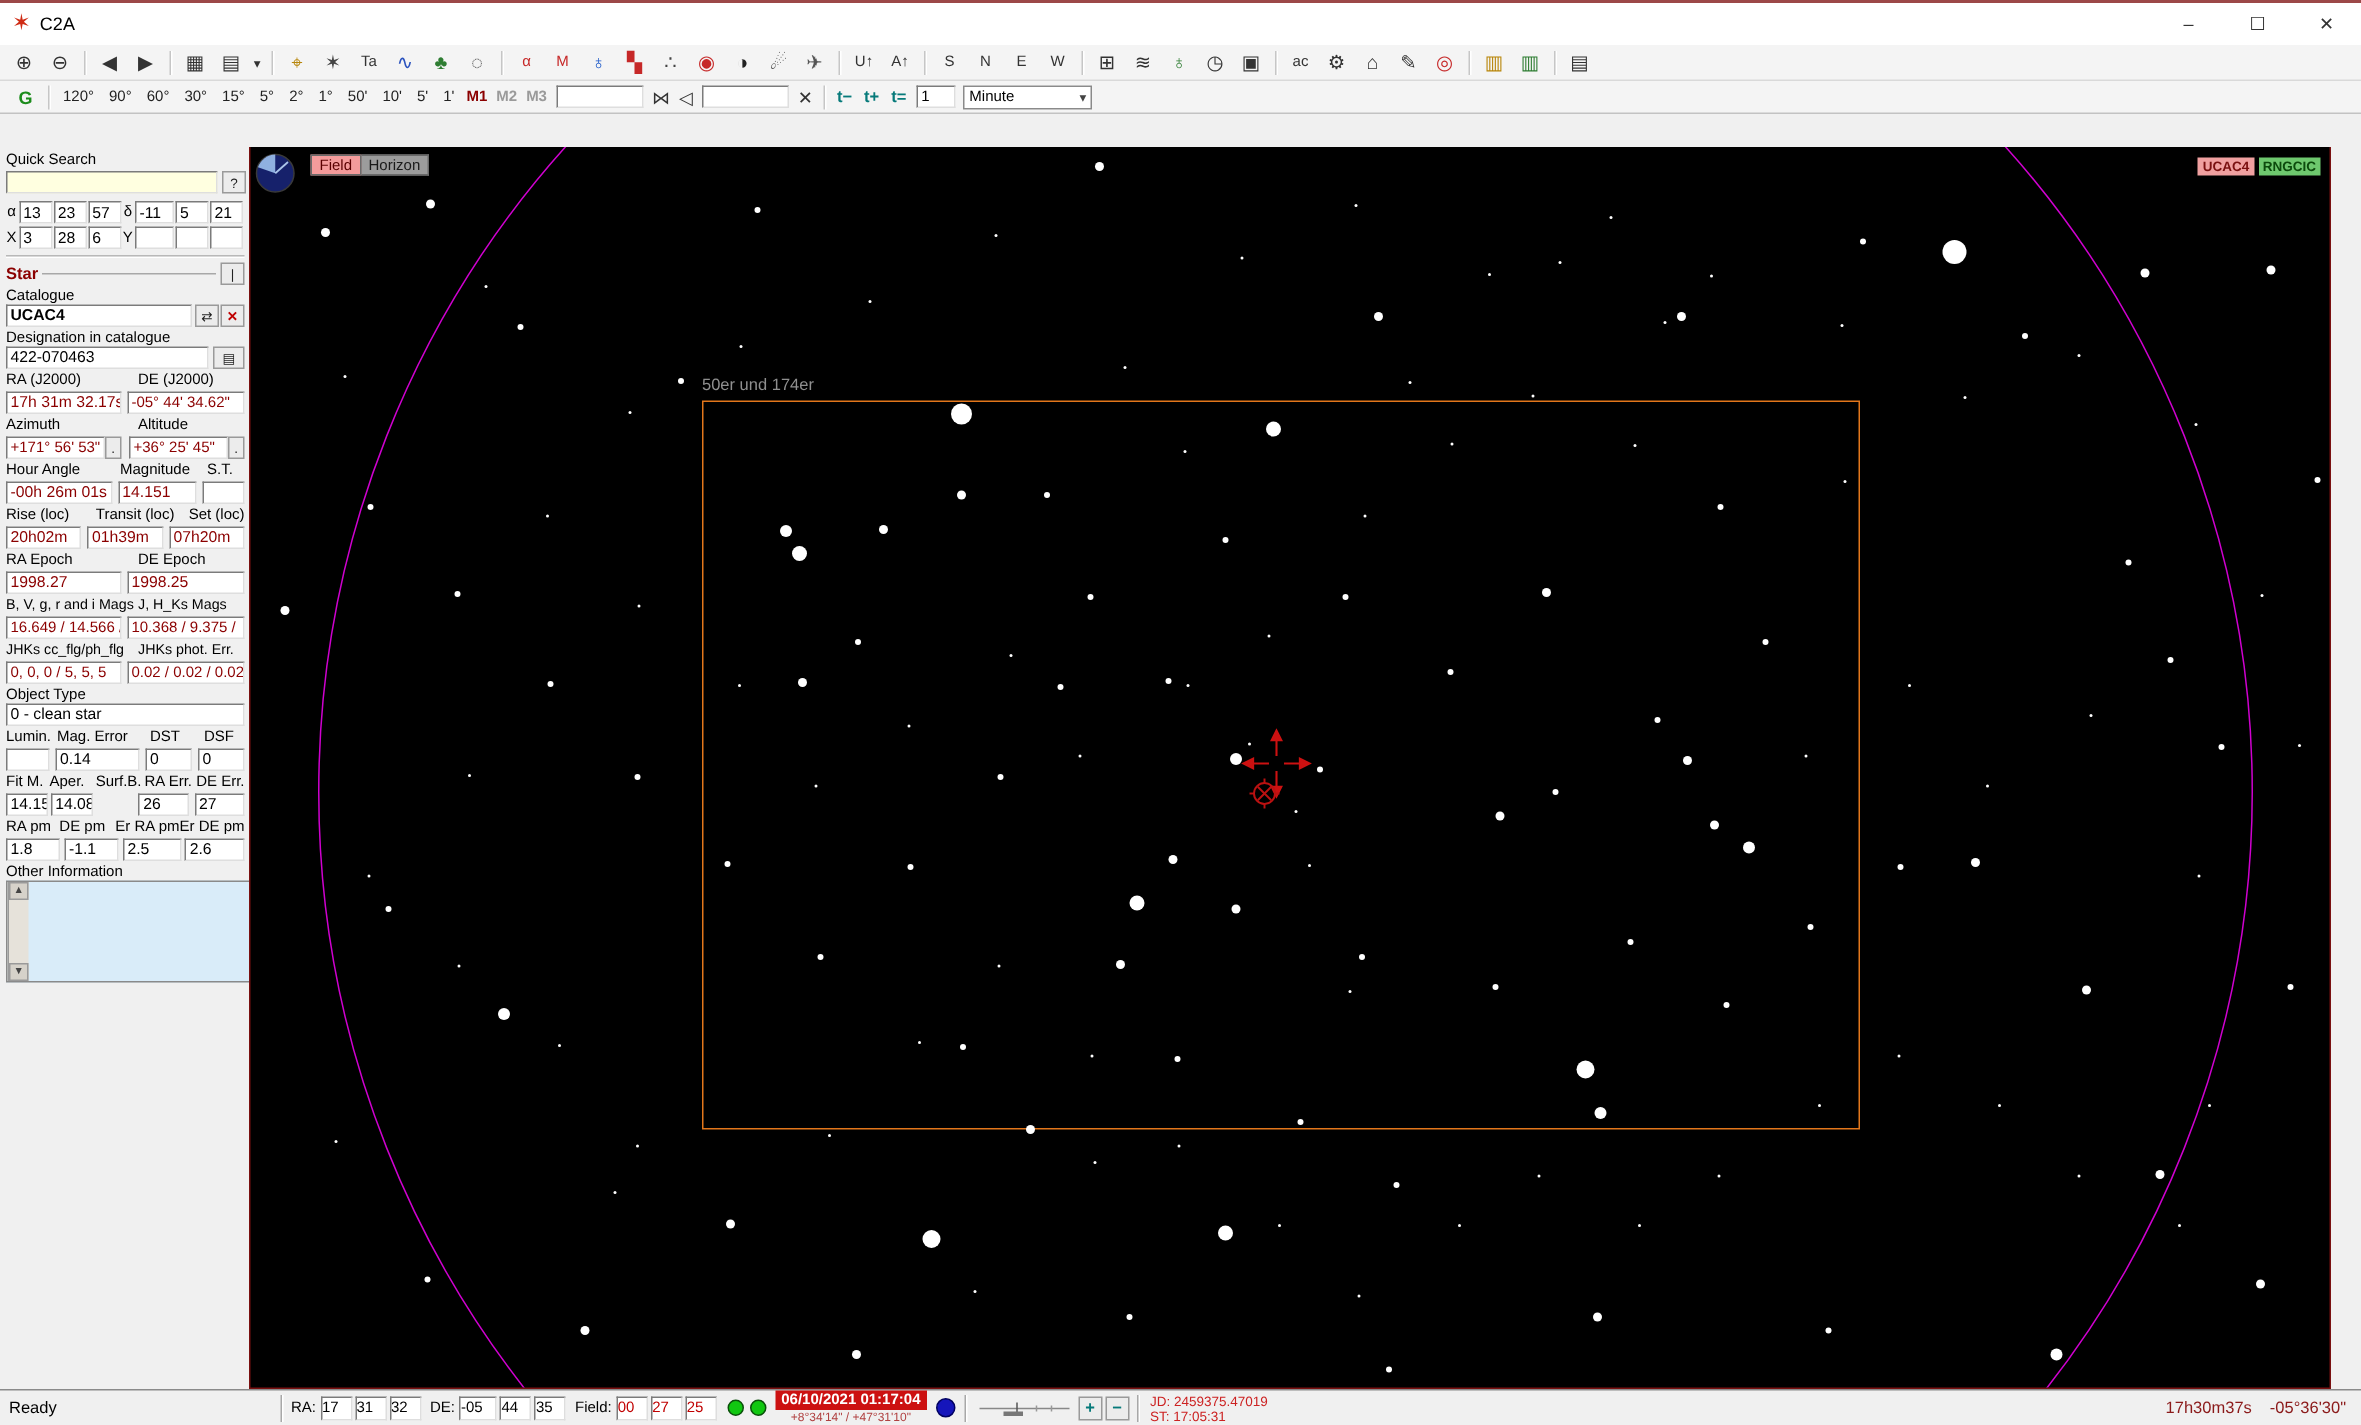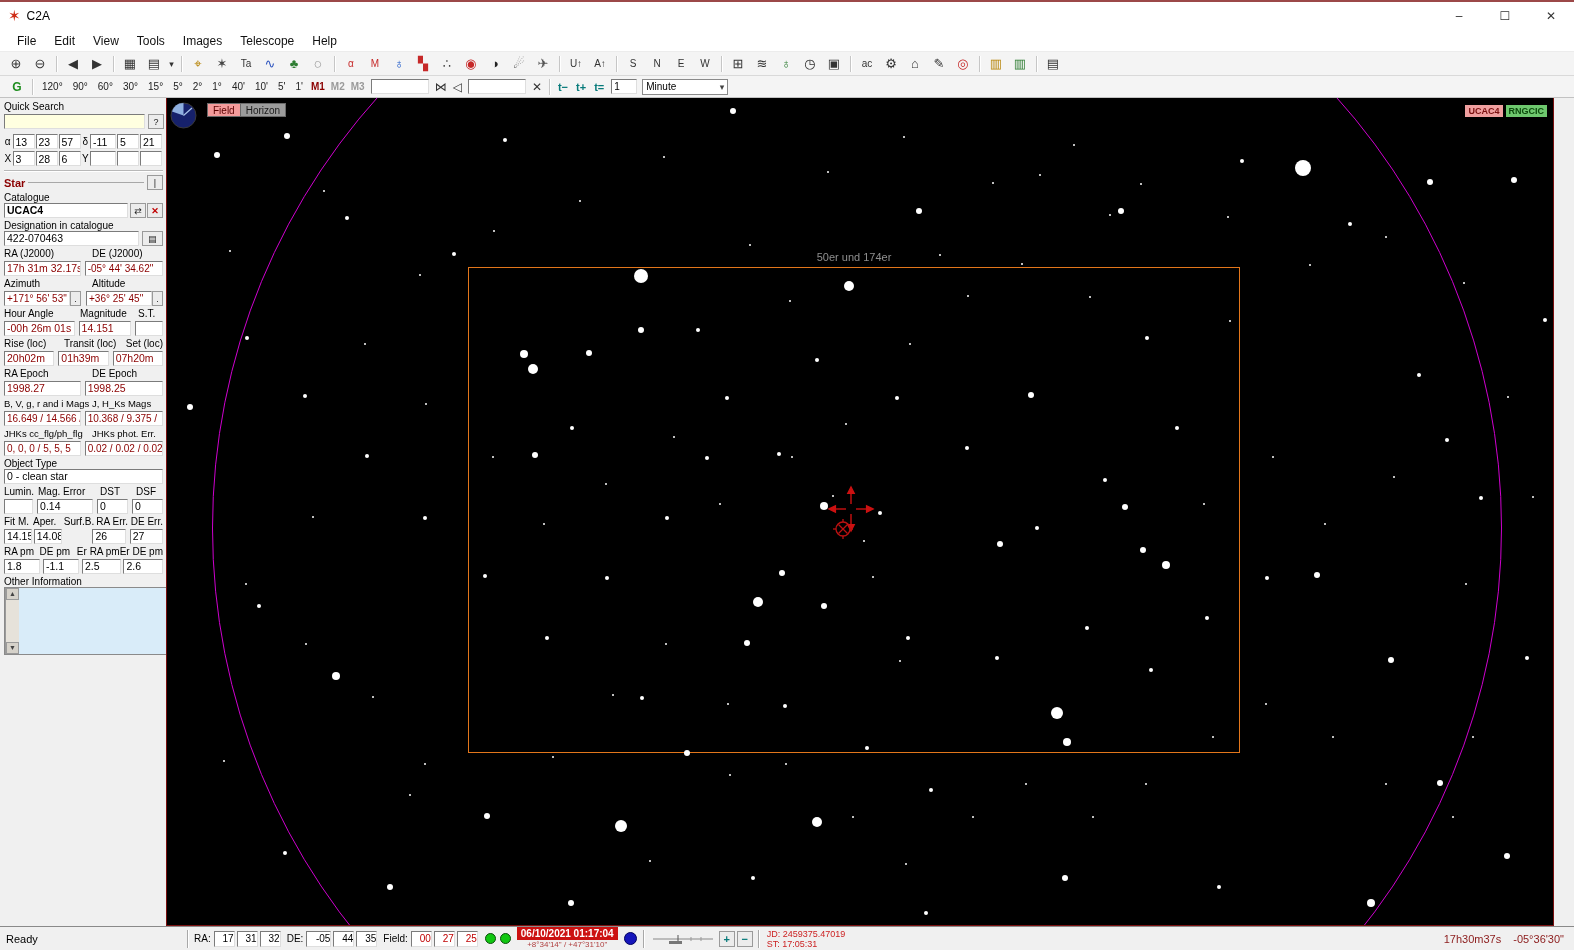--- a/index.html
+++ b/index.html
@@ -56,39 +56,39 @@
   .oi{background:#d9ecf9;border:1px solid #8a8a8a;height:68px;display:flex;width:178px}
   .oi-lines{flex:1;padding:1px 2px;font-size:9.5px;line-height:10.5px;color:#000;overflow:hidden}
   .oi-scroll{width:14px;background:#e6e2da;border-left:1px solid #9a9a9a;display:flex;flex-direction:column;justify-content:space-between;align-items:center}
   .oi-arrow{font-size:7px;color:#444;width:100%;text-align:center;background:#d6d2ca;border:1px solid #9a9a9a;line-height:10px}
 
   
   .chart{position:relative;width:1388px;height:828px;background:#000;border-left:1px solid #7a1010;border-right:1px solid #7a1010;border-bottom:1px solid #7a1010;overflow:hidden}
   .star{position:absolute;background:#fff;border-radius:50%}
   .fov-circle{position:absolute;border:1px solid #cf00cf;border-radius:50%;left:45px;top:-215px;width:1290px;height:1290px}
   .cam-rect{position:absolute;left:301px;top:169px;width:772px;height:486px;border:1px solid #e2761b}
-  .cam-label{position:absolute;left:301px;top:153px;width:772px;text-align:center;color:#8f8f8f;font-size:11px}
+  .cam-label{position:absolute;left:301px;top:153px;width:772px;color:#8f8f8f;font-size:11px}
   .chart-tabs{position:absolute;left:40px;top:5px;display:flex}
   .chart-tab{font-size:10px;padding:0 5px;height:14px;line-height:13px;border:1px solid #6a6a6a}
   .chart-tab.active{background:#f49b9b;color:#5a0000}
   .chart-tab.inactive{background:#9c9c9c;color:#1a1a1a;border-left:none}
   .badges{position:absolute;right:6px;top:7px;display:flex;gap:3px}
   .badge{font-size:9px;padding:0 3px;height:12px;line-height:12px;font-weight:bold}
   .badge.ucac{background:#f0a0a0;color:#7a1010}
   .badge.rngc{background:#6ec86e;color:#0c4a0c}
   .compass{position:absolute;left:3px;top:4px}
   .crosshair{position:absolute;left:660px;top:387px}
   .scopemark{position:absolute;left:665px;top:420px}
 
   
   .statusbar{position:absolute;top:926px;left:0;width:1574px;height:24px;background:#f0f0f0;border-top:1px solid #8a8a8a;display:flex;align-items:center;font-size:10px}
   .sb-ready{width:183px;padding-left:6px;font-size:11px;color:#000}
   .sb-sep{width:1px;height:18px;background:#a8a8a8;margin:0 4px;box-shadow:1px 0 0 #fff}
   .sb-lbl{font-size:10px;color:#000;margin:0 2px;white-space:nowrap}
-  .sb-inp{width:21px;height:16px;background:#fff;border:1px solid;border-color:#7b7b7b #dedede #dedede #7b7b7b;font-size:10px;text-align:right;color:#000;font-family:"Liberation Sans",sans-serif;margin:0 1px;padding:0}
+  .sb-inp{width:21px;height:16px;background:#fff;border:1px solid;border-color:#7b7b7b #dedede #dedede #7b7b7b;font-size:10px;text-align:left;color:#000;font-family:"Liberation Sans",sans-serif;margin:0 1px;padding:0}
   .sb-inp.wide{width:25px}
   .sb-inp.red{color:#c00000}
   .led{width:11px;height:11px;border-radius:50%;margin:0 2px;border:1px solid #0a500a;background:#11c711}
   .led.blue{background:#1515bb;border-color:#000060;width:13px;height:13px}
   .sb-datewrap{display:flex;flex-direction:column;align-items:center;margin:0 4px;line-height:10px}
   .sb-date{background:#cc1111;color:#fff;font-weight:bold;font-size:10px;padding:0 4px;height:13px;line-height:13px;white-space:nowrap}
   .sb-offset{font-size:8px;color:#b04040;white-space:nowrap}
   .pm-btn{width:16px;height:16px;background:#ececec;border:1px solid #9a9a9a;color:#067a7a;font-weight:bold;font-size:11px;display:flex;align-items:center;justify-content:center;margin:0 1px}
   .sb-jdwrap{display:flex;flex-direction:column;margin:0 4px;line-height:10px}
   .sb-jd{font-size:9px;color:#cc2222;white-space:nowrap}
@@ -106,29 +106,20 @@
   <div class="titlebar">
     <span class="title-icon">✶</span>
     <span class="title-text">C2A</span>
     <div class="win-controls">
       <div class="win-btn">–</div>
       <div class="win-btn">☐</div>
       <div class="win-btn">✕</div>
     </div>
   </div>
 
-  <div class="menubar">
-      <div class="menu-item">File</div>
-      <div class="menu-item">Edit</div>
-      <div class="menu-item">View</div>
-      <div class="menu-item">Tools</div>
-      <div class="menu-item">Images</div>
-      <div class="menu-item">Telescope</div>
-      <div class="menu-item">Help</div>
-    </div>
 
   <div class="toolbar">
       <div class="tb-btn">⊕</div>
       <div class="tb-btn">⊖</div>
       <div class="tb-sep"></div>
       <div class="tb-btn">◀</div>
       <div class="tb-btn">▶</div>
       <div class="tb-sep"></div>
       <div class="tb-btn">▦</div>
       <div class="tb-btn">▤</div>
@@ -182,21 +173,21 @@
     <div class="tb-sep"></div>
     <div style="display:flex;align-items:center" id="fov-group">
         <div class="fov-btn">120°</div>
         <div class="fov-btn">90°</div>
         <div class="fov-btn">60°</div>
         <div class="fov-btn">30°</div>
         <div class="fov-btn">15°</div>
         <div class="fov-btn">5°</div>
         <div class="fov-btn">2°</div>
         <div class="fov-btn">1°</div>
-        <div class="fov-btn">40'</div>
+        <div class="fov-btn">50'</div>
         <div class="fov-btn">10'</div>
         <div class="fov-btn">5'</div>
         <div class="fov-btn">1'</div>
       </div>
     <div class="m-btn m1">M1</div>
     <div class="m-btn">M2</div>
     <div class="m-btn">M3</div>
     <input class="tb2-inp" value="" style="">
     <div class="tb2-ico">⋈</div>
     <div class="tb2-ico">◁</div>

